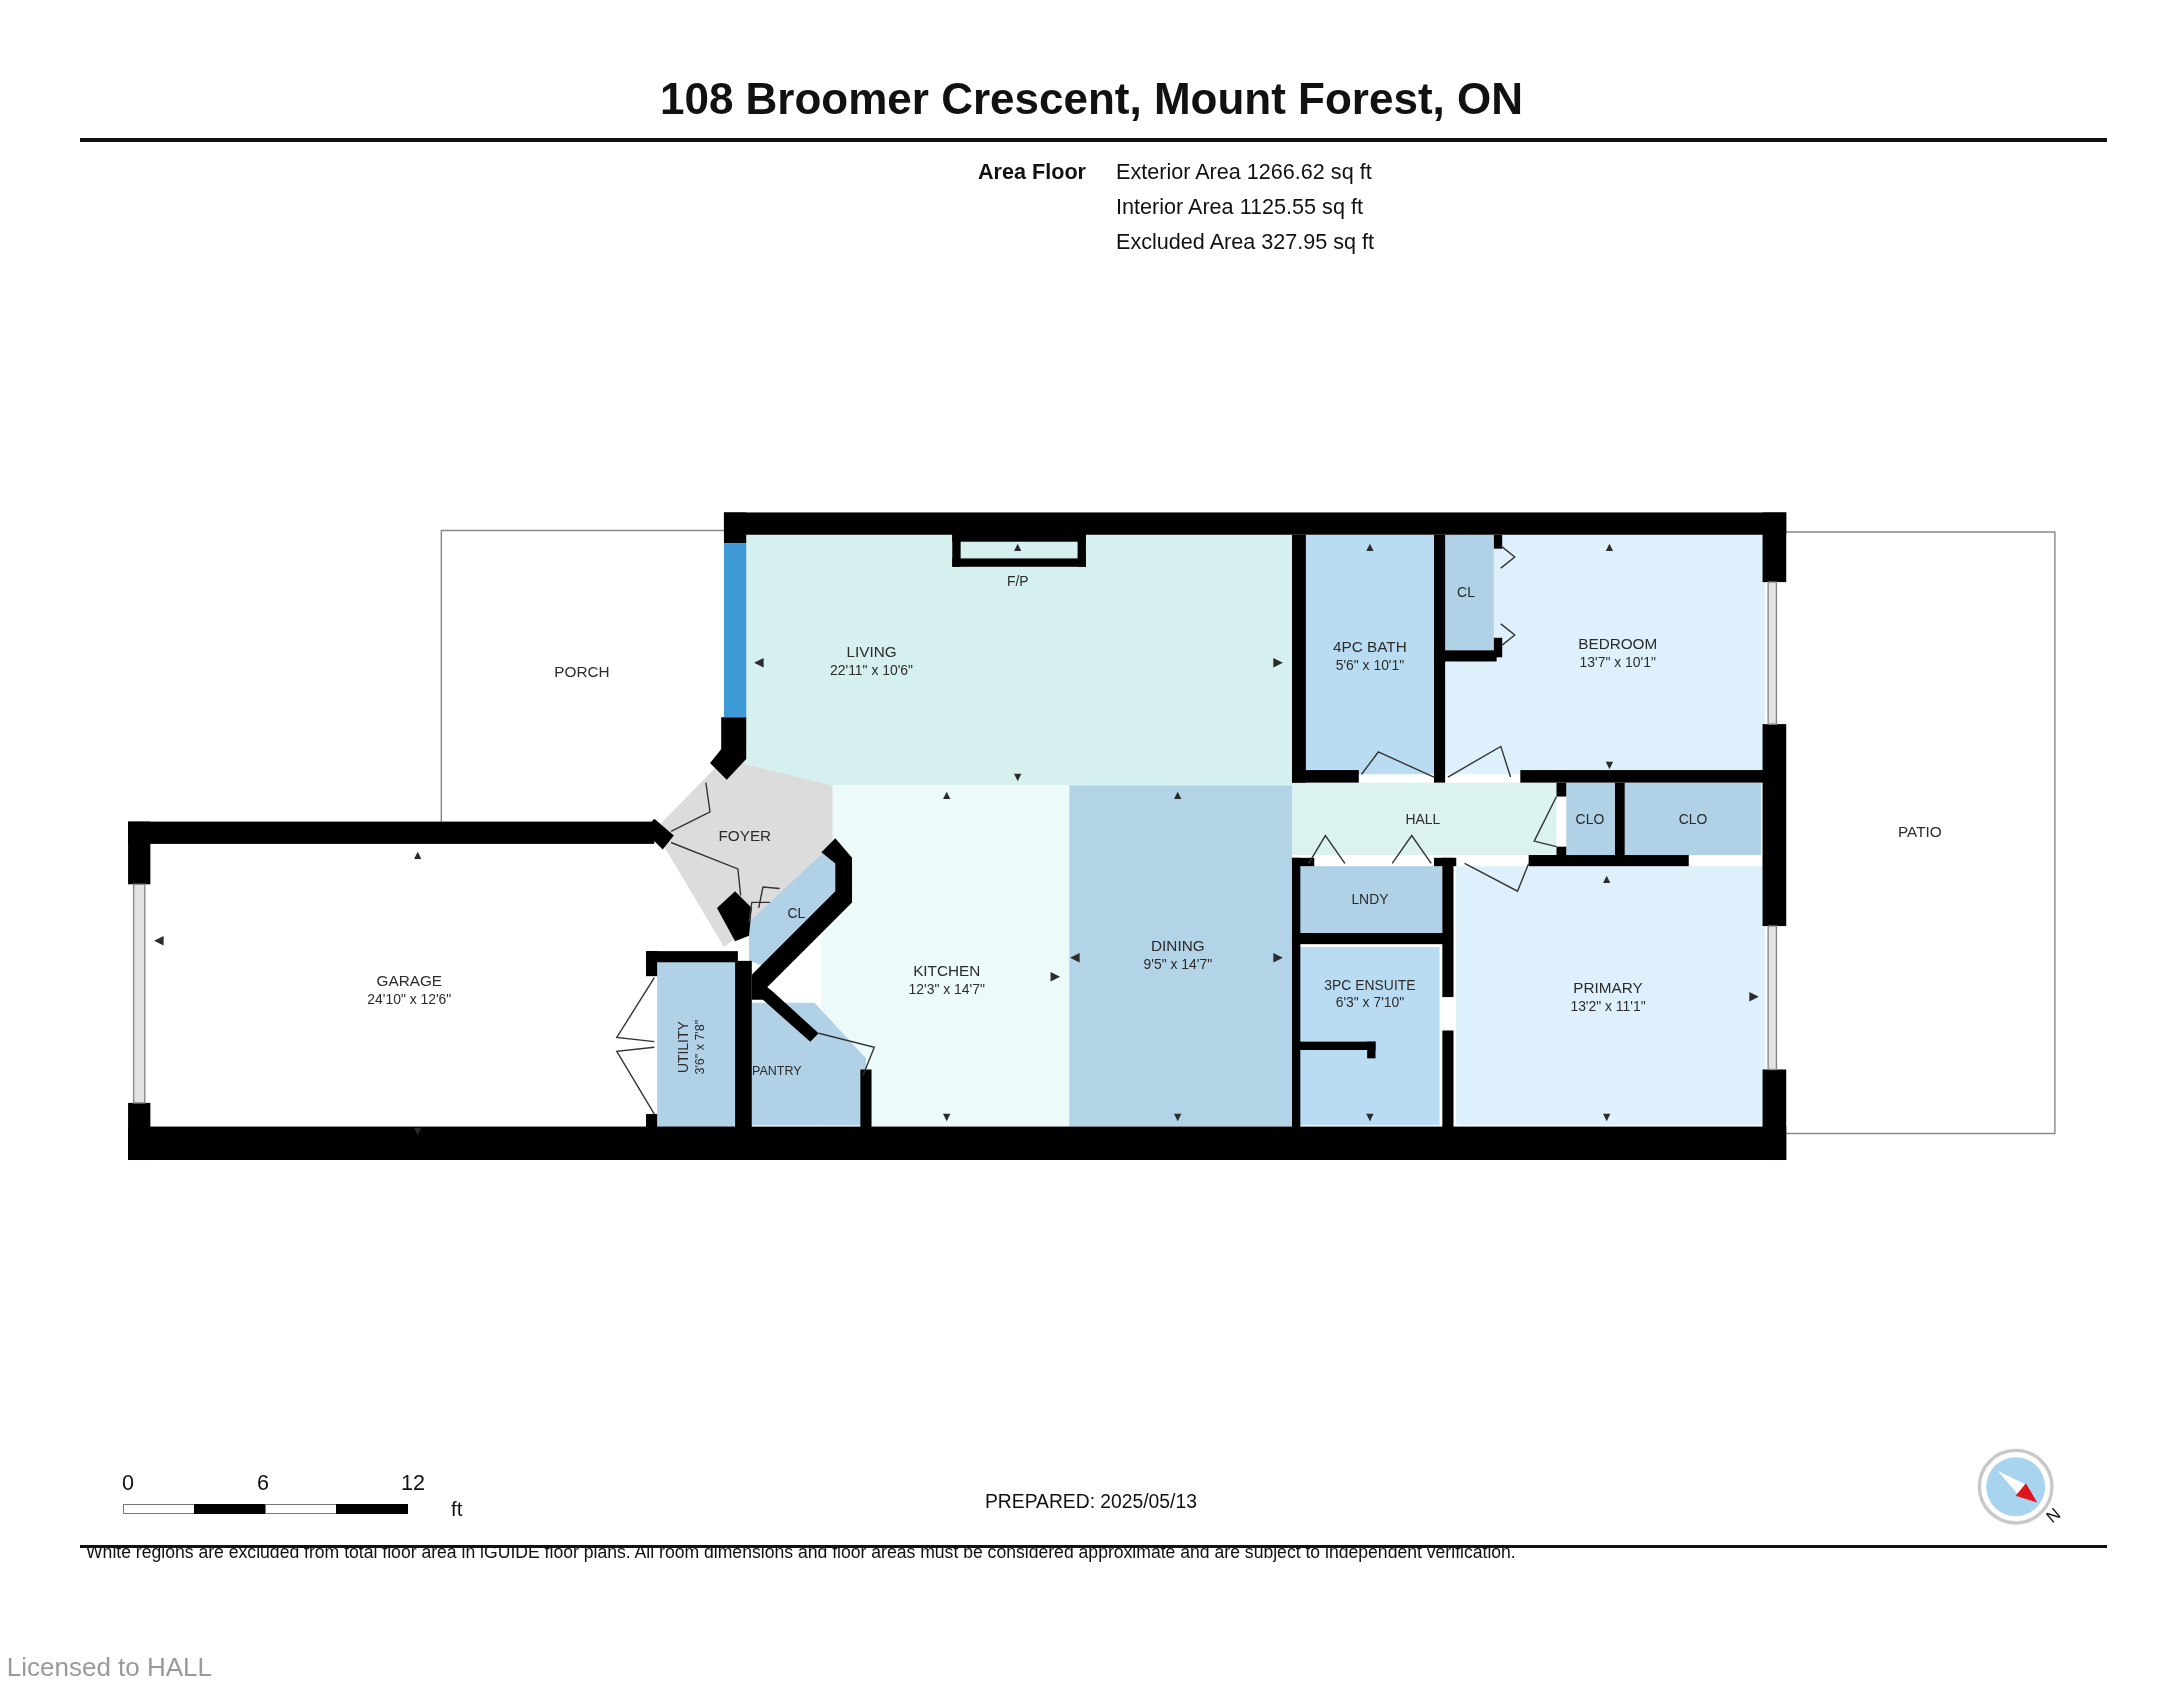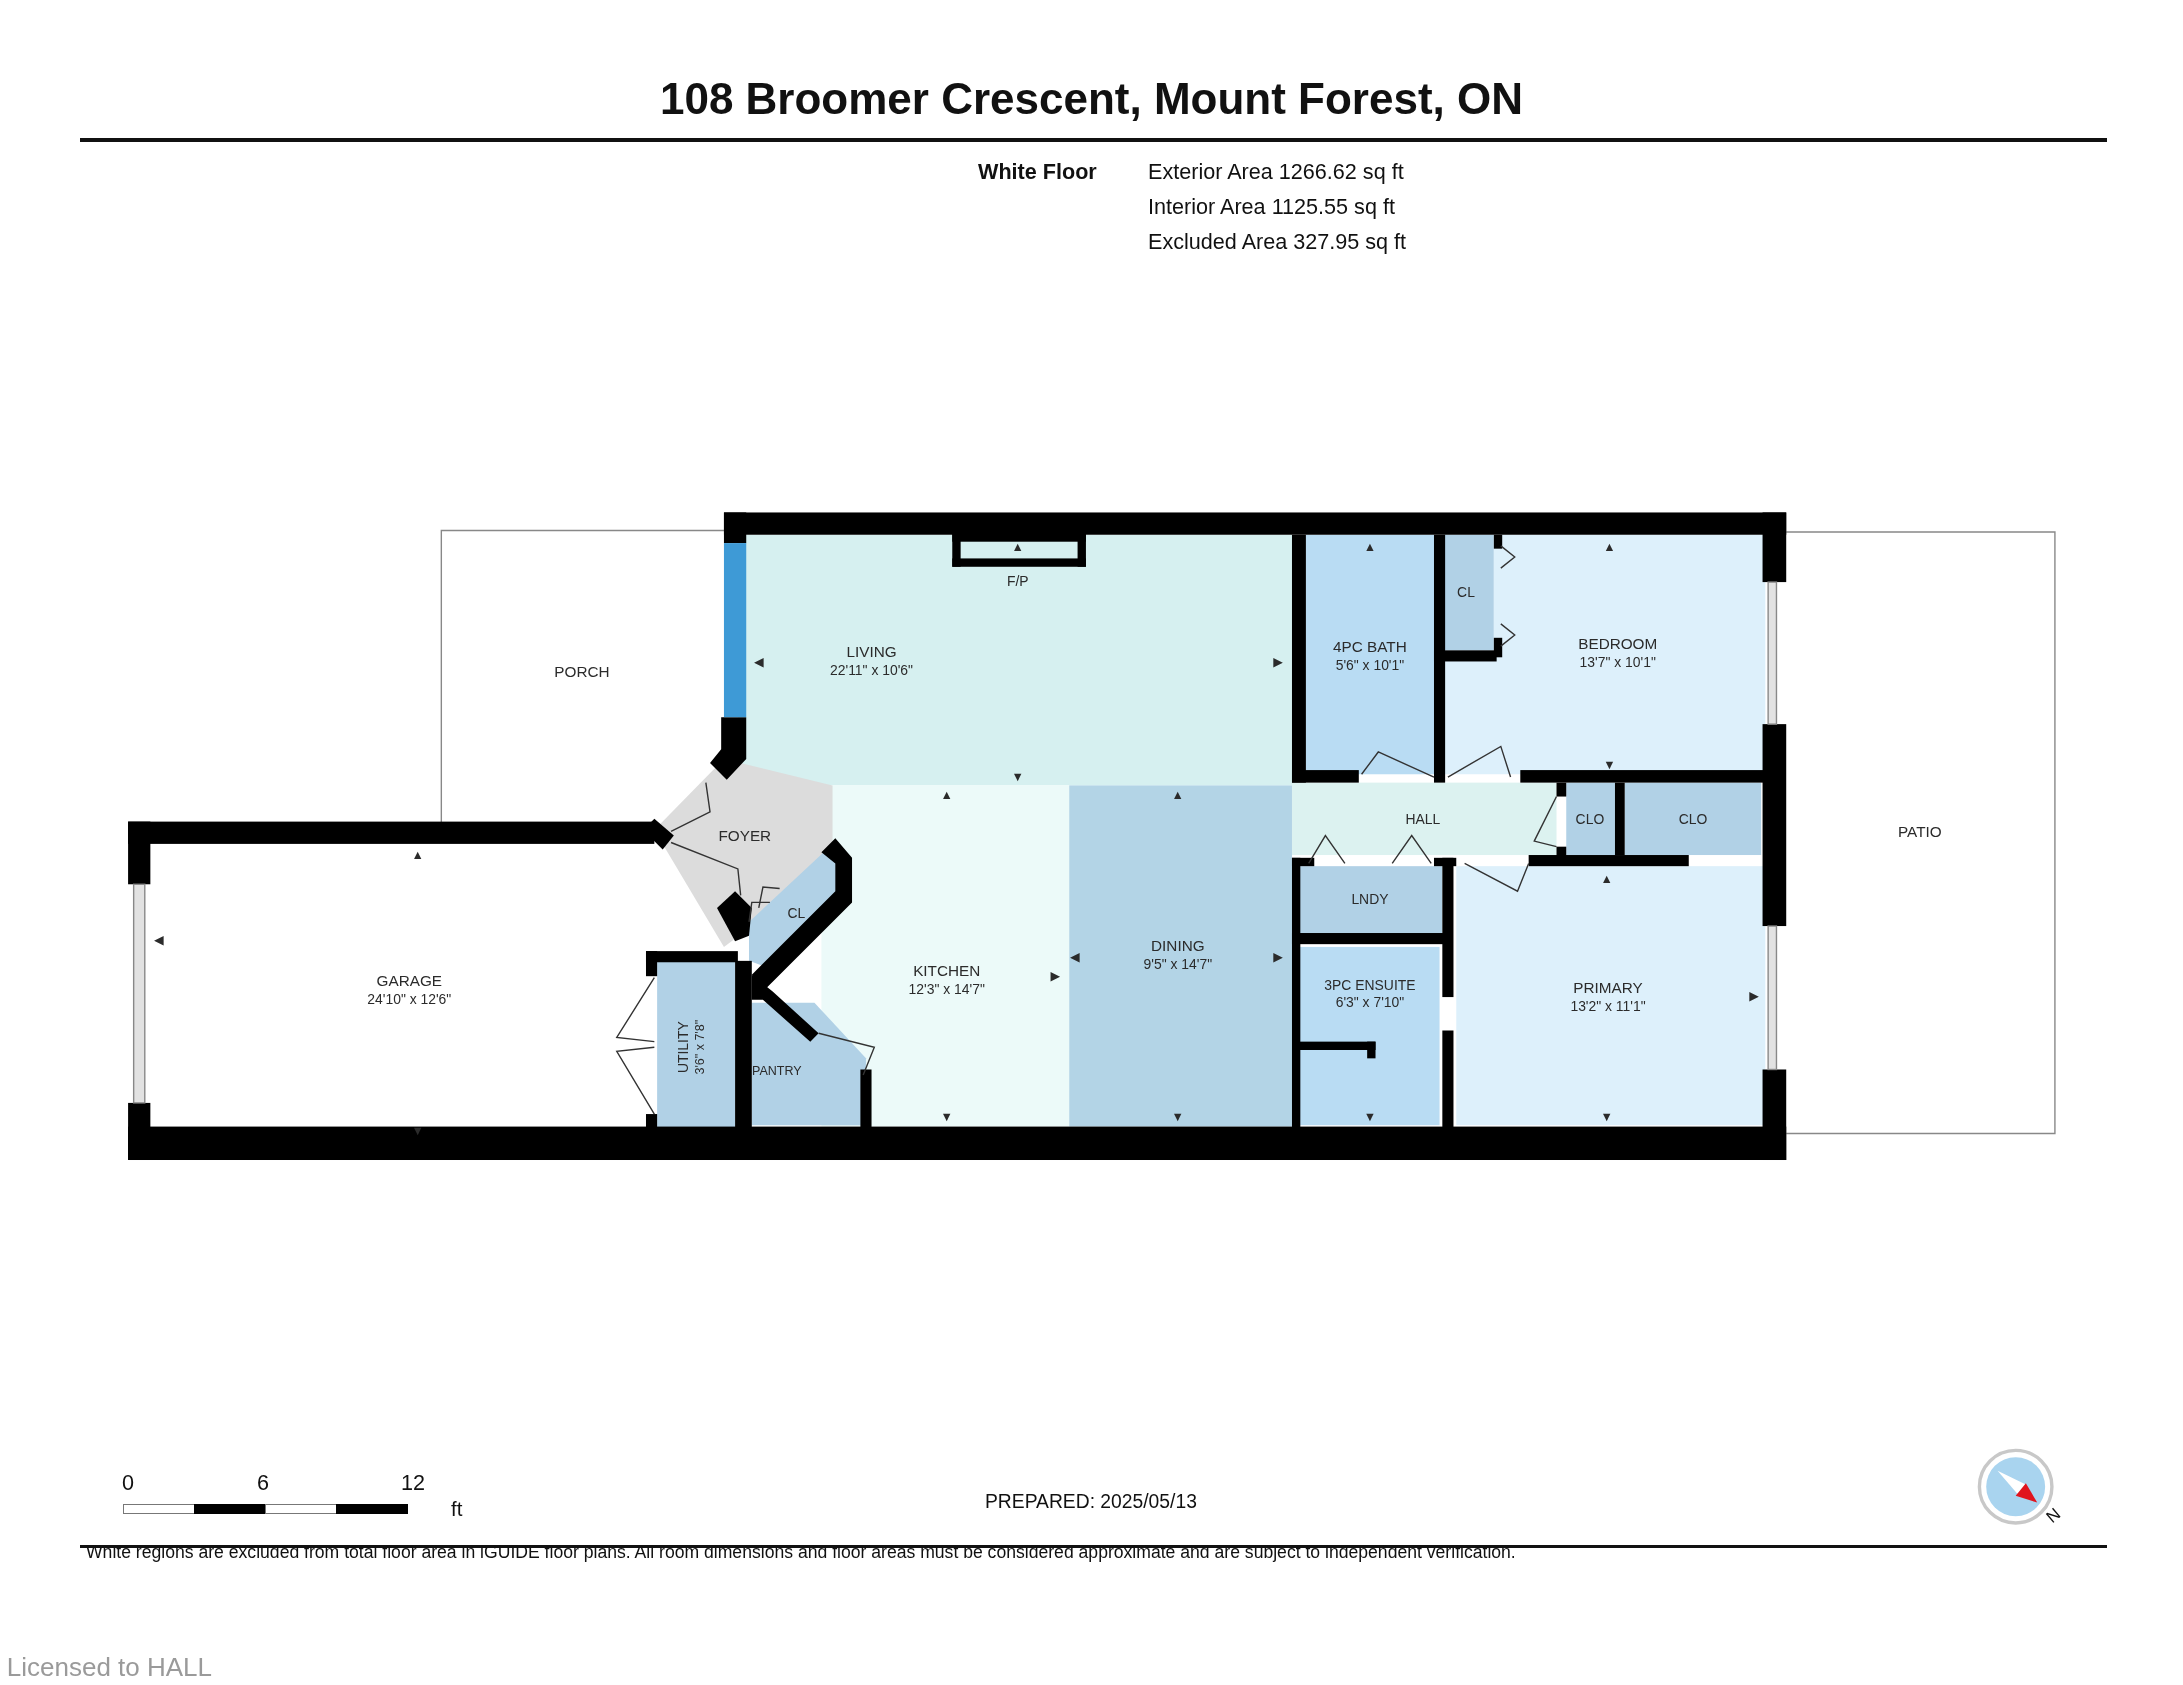--- a/index.html
+++ b/index.html
@@ -1,40 +1,40 @@
 <!DOCTYPE html>
 <html style="font-size:9px"><head>
 <meta charset="utf-8">
 <style>
   html, body { margin:0; padding:0; background:#ffffff; }
   body { width:2183px; height:1685px; position:relative; overflow:hidden; font-family:"Liberation Sans", sans-serif; color:#111; }
   .title { position:absolute; left:0; width:2183px; top:74px; text-align:center; font-size:44px; font-weight:bold; letter-spacing:0px; }
   .rule { position:absolute; left:80px; width:2027px; height:4px; background:#111; }
   .areas { position:absolute; top:154px; left:978px; font-size:21.6px; line-height:35px; }
   .areas .lbl { position:absolute; left:0; top:0; font-weight:bold; white-space:nowrap; }
-  .areas .vals { position:absolute; left:138px; top:0; white-space:nowrap;margin-left:32px; }
+  .areas .vals { position:absolute; left:138px; top:0; white-space:nowrap; }
   .plan { position:absolute; left:0; top:0; width:2183px; height:1685px; }
   .plan text { font-family:"Liberation Sans", sans-serif; fill:#2b2b2b; }
   .prepared { position:absolute; top:1491px; left:985px; font-size:19.3px; white-space:nowrap; }
   .disclaimer { position:absolute; top:1542px; left:86px; font-size:17.6px; white-space:nowrap; }
   .licensed { position:absolute; top:1652px; left:6.8px; font-size:26px; color:#9a9a9a; white-space:nowrap; }
   .scale { position:absolute; left:122px; top:1470px; width:318px; height:57px; }
   .scale .tick { position:absolute; top:0; font-size:21.6px; }
   .scale .bar { position:absolute; top:34px; height:10.2px; border:1.1px solid #777; box-sizing:border-box; }
   .scale .unit { position:absolute; left:301px; top:27px; font-size:20.5px;margin-left:28px; }
   .compass { position:absolute; left:1976px; top:1447px; width:85px; height:85px; }
 </style>
 </head>
 <body>
 
 <div class="title">108 Broomer Crescent, Mount Forest, ON</div>
 <div class="rule" style="top:138px;"></div>
 
 <div class="areas">
-  <div class="lbl">White Floor</div>
+  <div class="lbl">Area Floor</div>
   <div class="vals">
     <div>Exterior Area 1266.62 sq ft</div>
     <div>Interior Area 1125.55 sq ft</div>
     <div>Excluded Area 327.95 sq ft</div>
   </div>
 </div>
 
 <svg class="plan" viewBox="0 0 1568 1210" preserveAspectRatio="none">
 
   <g fill="none" stroke="#888" stroke-width="1">

